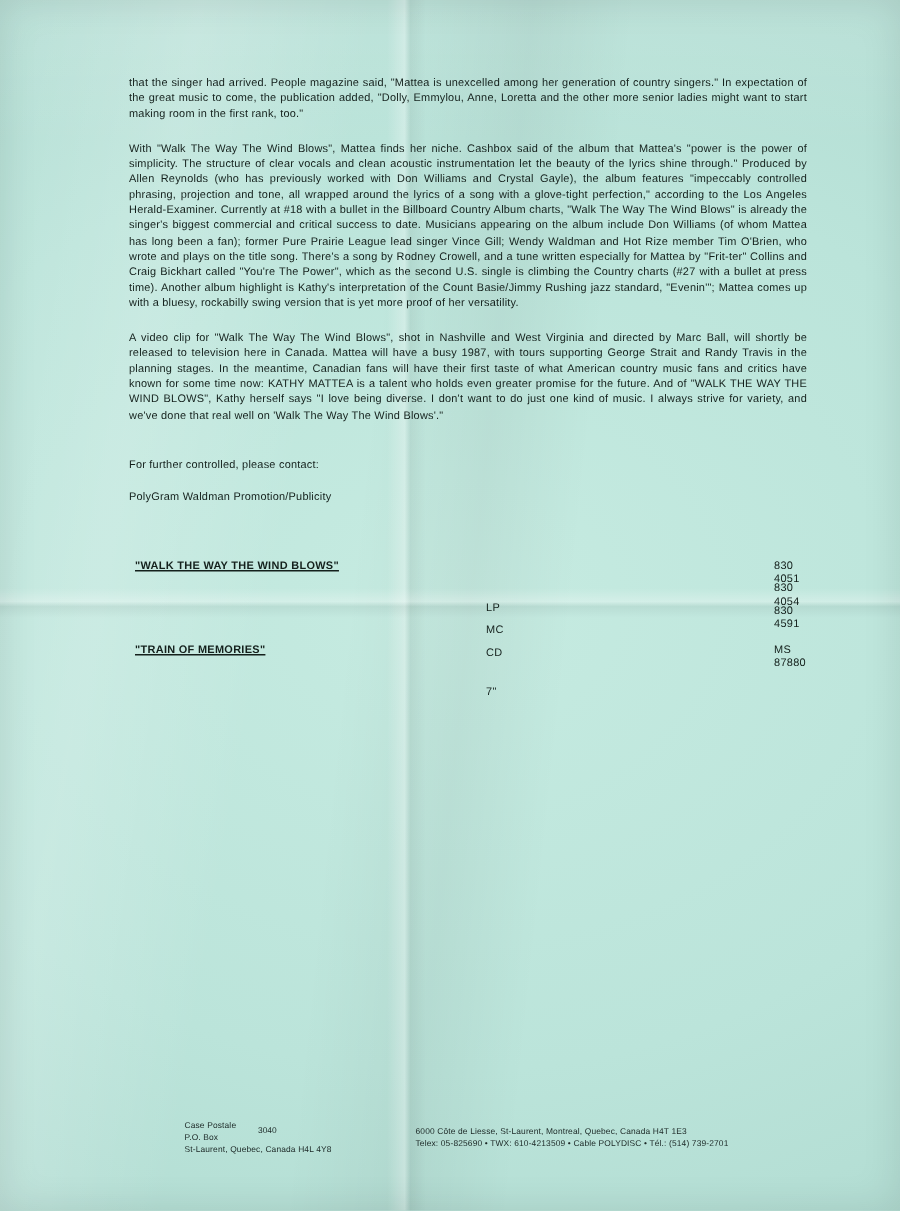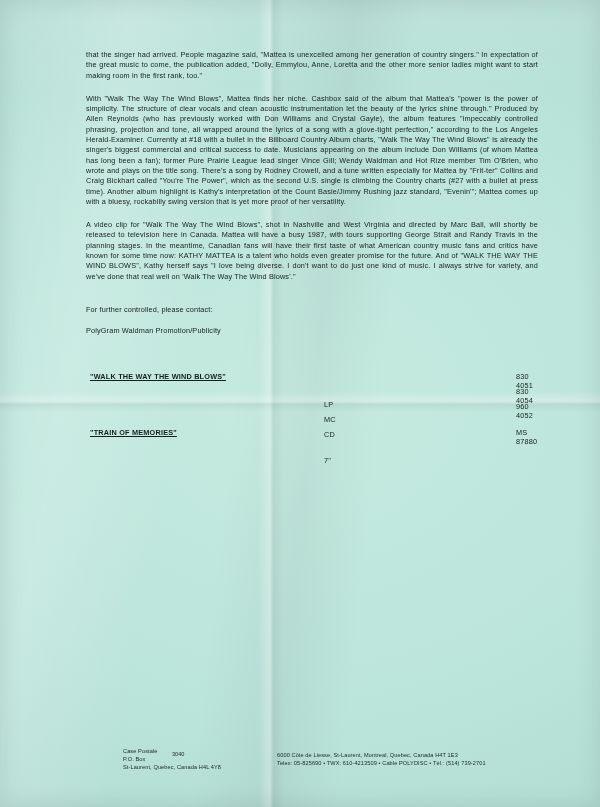--- a/index.html
+++ b/index.html
@@ -173,21 +173,21 @@
       <span class="rel-cat">830 4051</span>
     </div>
     <div class="rel-row">
       <span class="rel-title"></span>
       <span class="rel-format">MC</span>
       <span class="rel-cat">830 4054</span>
     </div>
     <div class="rel-row">
       <span class="rel-title"></span>
       <span class="rel-format">CD</span>
-      <span class="rel-cat">960 4052</span>
+      <span class="rel-cat">830 4591</span>
     </div>
     <div class="spacer-row"></div>
     <div class="rel-row">
       <span class="rel-title">"TRAIN OF MEMORIES"</span>
       <span class="rel-format">7"</span>
       <span class="rel-cat">MS 87880</span>
     </div>
   </div>
 
   <div class="footer">

